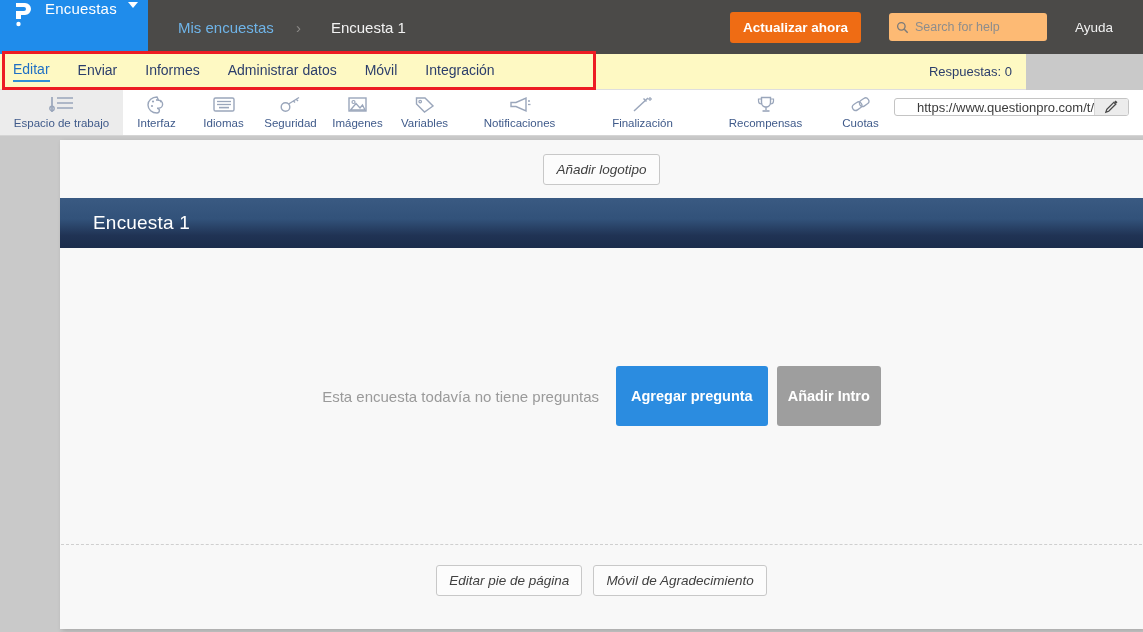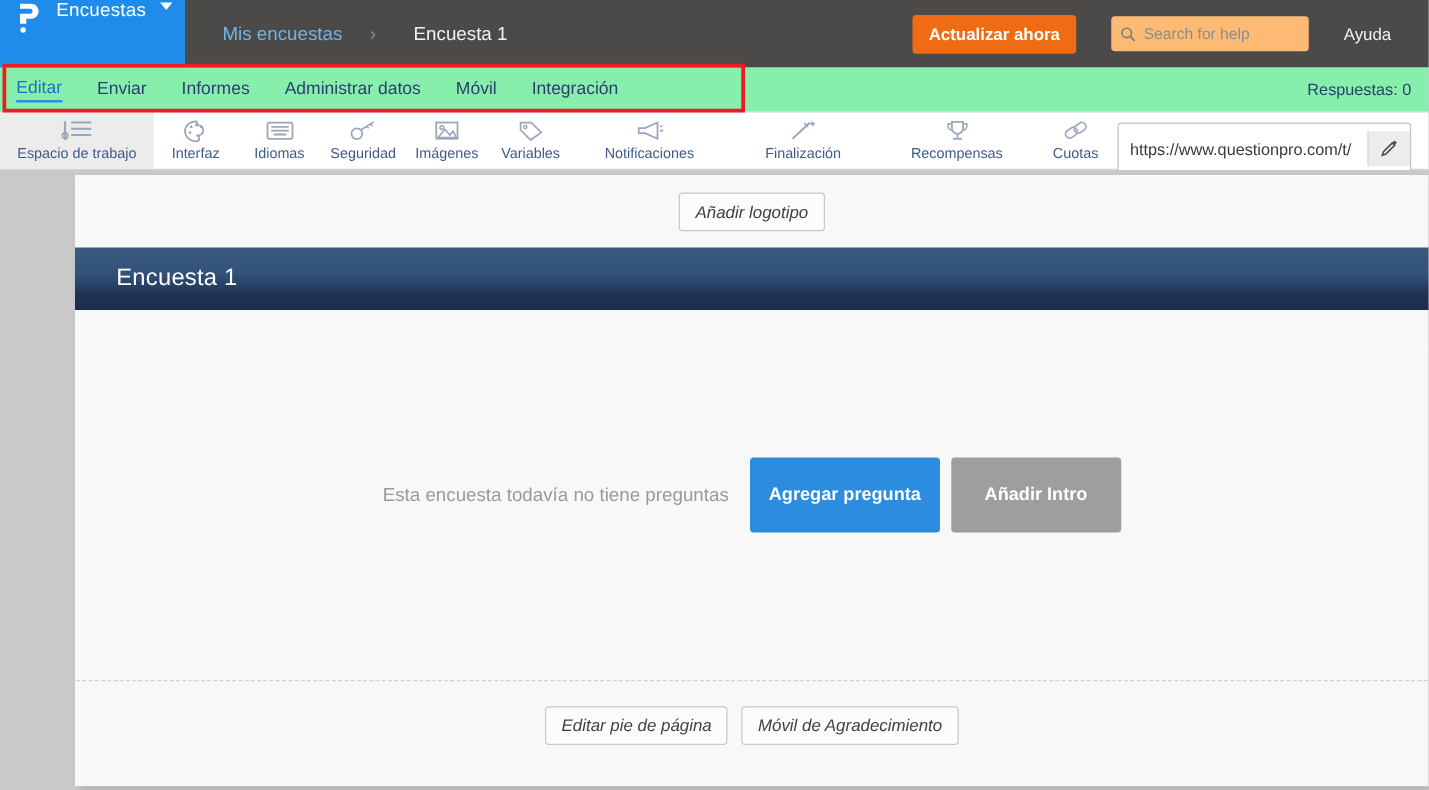--- a/index.html
+++ b/index.html
@@ -49,22 +49,22 @@
   .search-ico { width: 13px; height: 13px; display: block; flex-shrink: 0; }
   .search-input {
     border: none; outline: none; font-size: 12.5px; color: #6b6b6b;
     width: 100%; font-family: "Liberation Sans", sans-serif; background: transparent;
   }
   .search-input::placeholder { color: #8d8d8d; }
   .help-link { color: #f0f0f0; font-size: 13.5px; }
 
   
   .navrow {
-    position: absolute; top: 54px; left: 0; width: 1143px; height: 36px;
-    background: #86efac; border-bottom: 1px solid #dedede;
+    position: absolute; top: 54px; left: 0; width: 1026px; height: 36px;
+    background: #fef9c3; border-bottom: 1px solid #dedede;
     display: flex; align-items: center;
   }
   .nav-tabs { display: flex; align-items: center; height: 36px; }
   .nav-tab {
     font-size: 14px; color: #2c3e6b; padding: 0 0 3px 0;
     margin-left: 14px; margin-right: 14px; cursor: pointer;
   }
   .nav-tab:first-child { margin-left: 13px; }
   .nav-tab.active {
     color: #1f6fc4; border-bottom: 2px solid #2f8fd6;
@@ -92,23 +92,23 @@
   }
   .ibtn.wide { width: 123px; }
   .ibtn.active { background: #ececec; }
   .ibtn .glyph { height: 23px; display: flex; align-items: center; }
   .ibtn .glyph svg { display: block; }
   .ibtn .lab {
     font-size: 11.5px; color: #3f5a8a; margin-top: 1px; white-space: nowrap;
   }
   .urlwrap {
     margin-left: auto; margin-right: 14px; margin-top: 8px;
-    width: 243px; height: 42px; background: #ffffff;
+    width: 243px; height: 18px; background: #ffffff;
     border: 1px solid #c4c4c4; border-radius: 3px;
-    display: flex; align-items: center; overflow: hidden;
+    display: flex; align-items: center; overflow: hidden; text-align: right;
   }
   .urlwrap .u {
     flex: 1; font-size: 13px; color: #3b3b3b; padding-left: 9px;
     white-space: nowrap; overflow: hidden;
   }
   .pencil-btn {
     width: 34px; height: 28px; background: #ececec; border-left: 1px solid #d8d8d8;
     display: flex; align-items: center; justify-content: center; cursor: pointer;
   }
 
@@ -144,21 +144,21 @@
   }
   .empty-msg { font-size: 15px; color: #9a9a9a; }
   .empty-actions { display: flex; gap: 9px; }
   .btn-primary {
     background: #2b8ce0; color: #ffffff; border: none; border-radius: 3px;
     font-size: 14.5px; font-weight: bold; padding: 22px 15px; cursor: pointer;
     font-family: "Liberation Sans", sans-serif;
   }
   .btn-grey {
     background: #9e9e9e; color: #ffffff; border: none; border-radius: 3px;
-    font-size: 14.5px; font-weight: bold; padding: 10px 27px; cursor: pointer;
+    font-size: 14.5px; font-weight: bold; padding: 10px 11px; cursor: pointer;
     font-family: "Liberation Sans", sans-serif;
   }
   .dashdiv {
     margin: 0 1px; border-top: 1px dashed #cfcfcf; height: 0;
   }
   .footrow {
     height: 70px; display: flex; align-items: center;
     justify-content: center; gap: 11px;
   }
 

